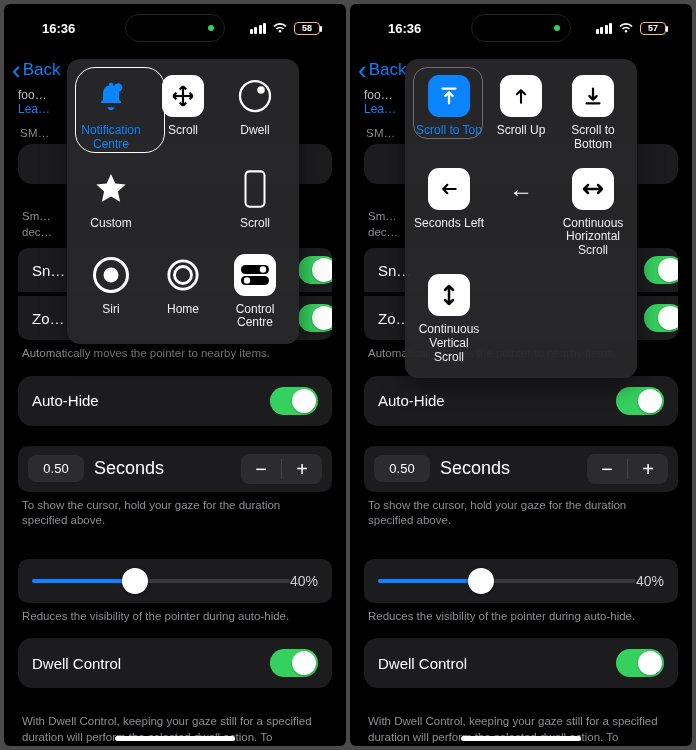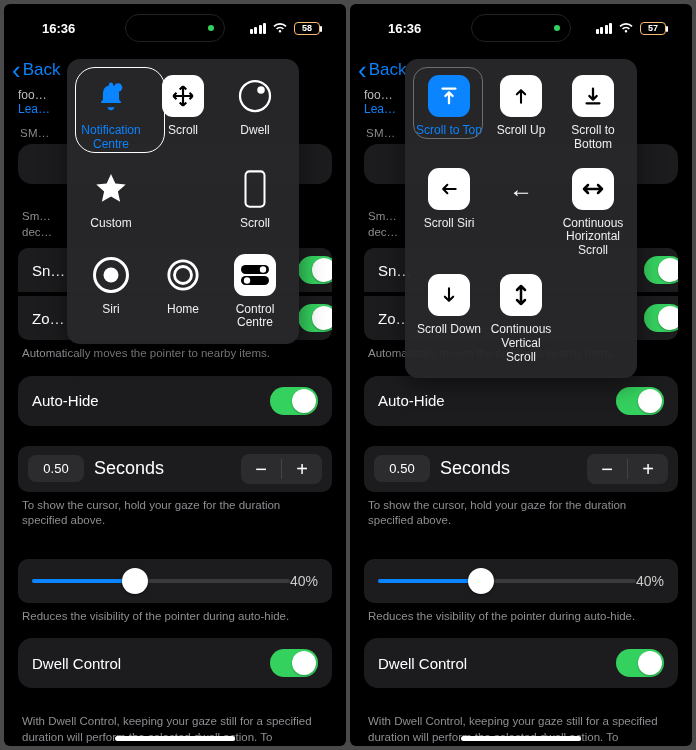--- a/index.html
+++ b/index.html
@@ -415,46 +415,38 @@
           </svg>
       </div>
       <span class="caption">Scroll to Bottom</span>
     </div>
     <div class="ovitem">
       <div class="iconbox">
         <svg width="20" height="20" viewBox="0 0 24 24">
             <path stroke="#000" stroke-width="2.5" fill="none" stroke-linecap="round" d="M20 12H5M5 12l5-5M5 12l5 5"></path>
           </svg>
       </div>
-      <span class="caption">Scroll Siri</span>
+      <span class="caption">Seconds Left</span>
     </div>
     <div class="ovitem">
       <div class="iconbox blank">
         <span class="bigarrow">←</span>
       </div>
       <span class="caption"></span>
     </div>
     <div class="ovitem">
       <div class="iconbox">
         <svg width="24" height="20" viewBox="0 0 24 20">
             <path stroke="#000" stroke-width="2.5" fill="none" stroke-linecap="round" d="M3 10h18M3 10l4-4M3 10l4 4M21 10l-4-4M21 10l-4 4"></path>
           </svg>
       </div>
       <span class="caption">Continuous Horizontal Scroll</span>
     </div>
     <div class="ovitem">
       <div class="iconbox">
-        <svg width="20" height="20" viewBox="0 0 24 24">
-            <path stroke="#000" stroke-width="2.5" fill="none" stroke-linecap="round" d="M12 4v15M12 19l-5-5M12 19l5-5"></path>
-          </svg>
-      </div>
-      <span class="caption">Scroll Down</span>
-    </div>
-    <div class="ovitem">
-      <div class="iconbox">
         <svg width="20" height="24" viewBox="0 0 20 24">
             <path stroke="#000" stroke-width="2.5" fill="none" stroke-linecap="round" d="M10 3v18M10 3l-4 4M10 3l4 4M10 21l-4-4M10 21l4-4"></path>
           </svg>
       </div>
       <span class="caption">Continuous Vertical Scroll</span>
     </div>
   </div>
 </div>
 
 </body></html>

